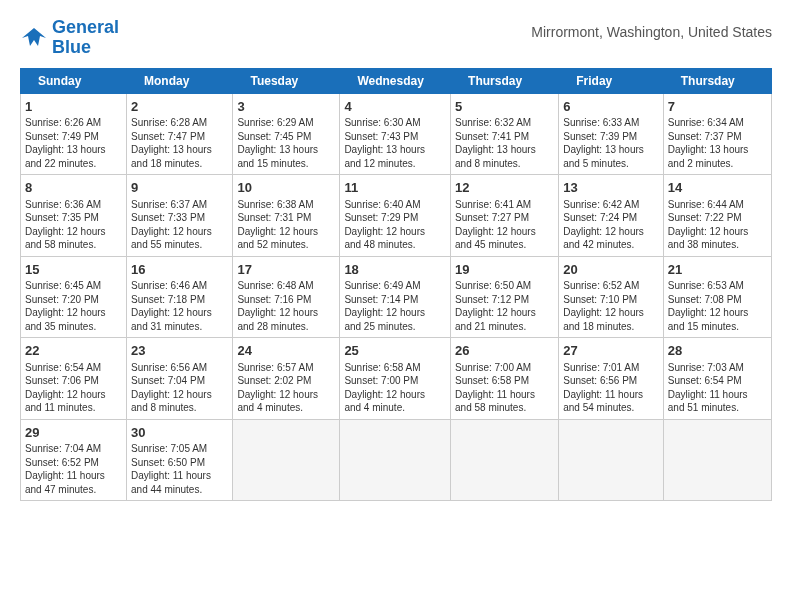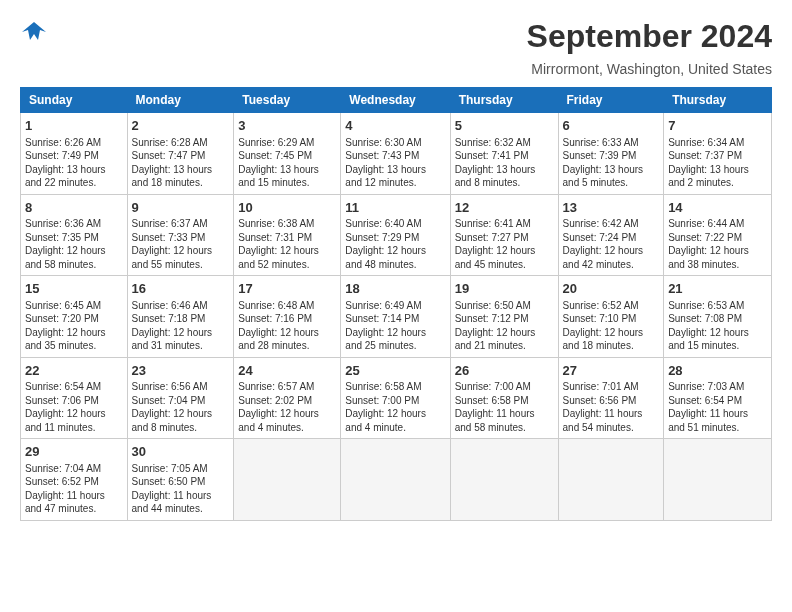--- a/index.html
+++ b/index.html
@@ -52,21 +52,21 @@
       margin-top: 6px;
     }
     .calendar {
       width: 100%;
       border-collapse: collapse;
       font-size: 10.5px;
     }
     .calendar th {
       background: #1a6fba;
       color: #fff;
-      padding: 5px 8px;
+      padding: 5px 17px;
       text-align: left;
       font-size: 12px;
       font-weight: bold;
       border: 1px solid #1a6fba;
     }
     .calendar td {
       border: 1px solid #ccc;
       vertical-align: top;
       padding: 4px 4px;
       width: 113px;
@@ -87,23 +87,26 @@
   </style>
 </head>
 <body>
 
 <div class="page">
   <div class="header">
     <div class="logo">
       <svg class="logo-bird" viewBox="0 0 28 28">
         <polygon points="14,4 26,14 20,12 18,22 14,16 10,22 8,12 2,14" fill="#1a6fba"></polygon>
       </svg>
+      <div class="logo-text">
+        <div><span>General</span></div>
+        <div><span style="color:#1a6fba">Blue</span></div>
+      </div>
     </div>
     <div class="title-block">
-      <div class="month-title">September 2024</div>
       <div class="location">Mirrormont, Washington, United States</div>
     </div>
   </div>
 
   <table class="calendar">
     <thead>
       <tr>
       <th>Sunday</th>
           <th>Monday</th>
           <th>Tuesday</th>

